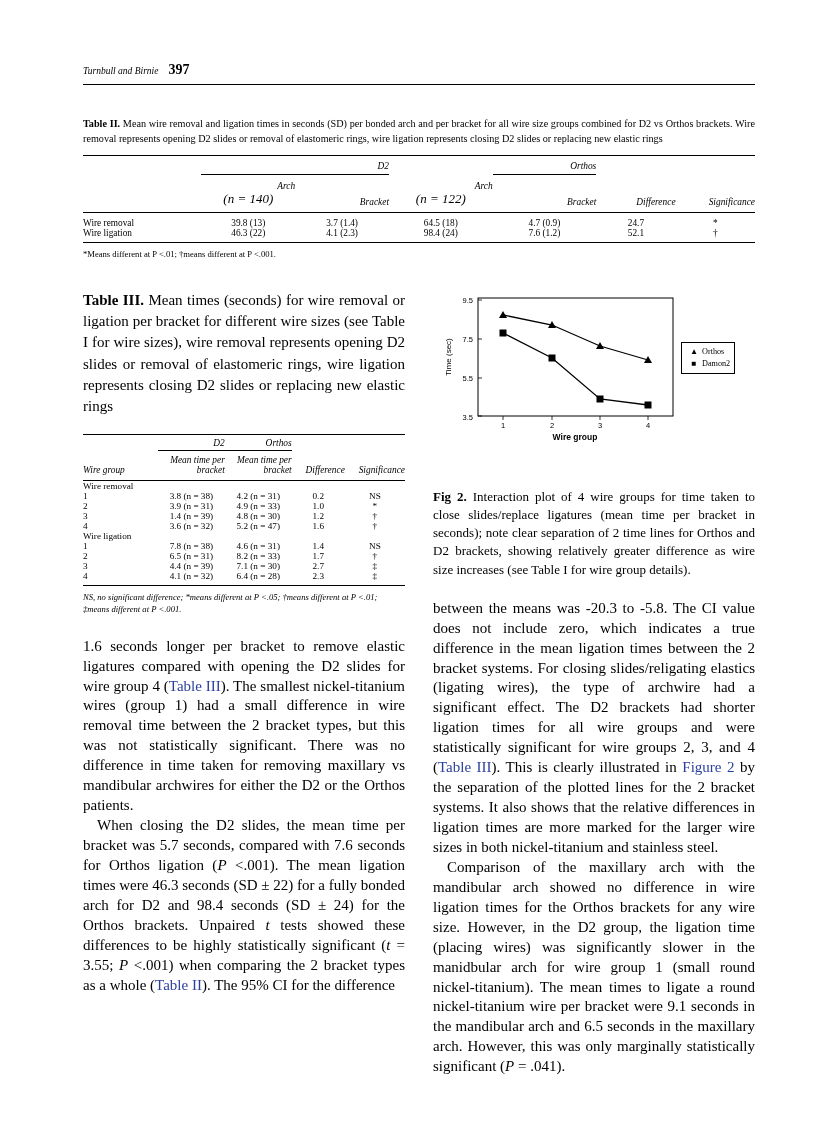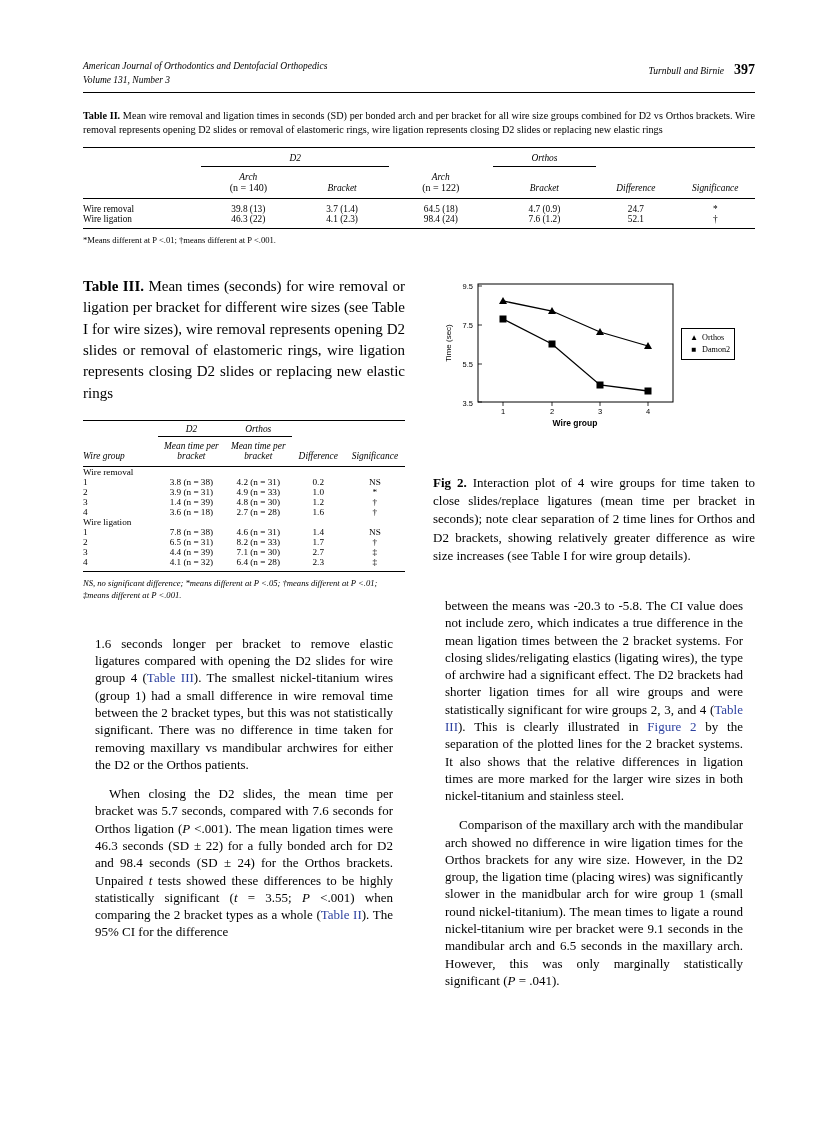--- a/index.html
+++ b/index.html
@@ -45,42 +45,42 @@
     font-style: normal;
     font-weight: bold;
     font-size: 14px;
     margin-left: 10px;
   }
   .rule-head {
     border-bottom: 1.1px solid #000;
     margin-top: 4px;
   }
   
-  .table2-wrap { margin-top: 16px; }
+  .table2-wrap { margin-top: 32px; }
   .tbl-caption {
     font-size: 10.2px;
     line-height: 1.42;
     text-align: justify;
   }
   .tbl-caption b { font-weight: bold; }
   table.data {
     width: 100%;
     border-collapse: collapse;
     font-size: 9.3px;
   }
   .table2 { margin-top: 9px; }
   .table2 td, .table2 th { padding: 0; }
   .t2-toprule { border-top: 1.1px solid #000; }
   .t2 th, .t2 td { font-weight: normal; }
   .hdr-italic {
     font-style: italic;
-    text-align: center;
+    text-align: right;
     font-size: 9.4px;
   }
-  .small-n { font-size: 10px; }
+  .small-n { font-size: 13px; font-style: italic; }
   .num { text-align: center; }
   .lbl { text-align: left; }
   .rule-thin { border-bottom: 0.8px solid #000; }
   .rule-thick { border-bottom: 1.1px solid #000; }
   .footnote {
     font-size: 8.6px;
     margin-top: 5px;
     line-height: 1.4;
   }
   
@@ -103,24 +103,24 @@
     border-collapse: collapse;
     font-size: 9.2px;
   }
   .table3 td, .table3 th { padding: 0; font-weight: normal; }
   .grp-head {
     text-align: left;
     padding-top: 5px;
   }
   .indent { padding-left: 6px; }
   .body-text {
-    font-size: 13px;
+    font-size: 15px;
     line-height: 1.33;
     text-align: justify;
-    margin: 12px;
+    margin: 0;
     font-family: Liberation Serif, serif;
   }
   .body-text + .body-text { text-indent: 14px; }
   .link { color: #2b3f9e; }
   .fig-caption {
     font-size: 13px;
     line-height: 1.4;
     text-align: justify;
     margin-top: 28px;
   }
@@ -142,24 +142,20 @@
   .legend-row { display: flex; align-items: center; white-space: nowrap; }
   .legend-mark { width: 16px; display: inline-block; text-align: center; }
 </style>
 </head>
 <body>
 
 <div class="page">
   <div class="content">
 
     <div class="runhead">
-      <div class="left">
-        <div>American Journal of Orthodontics and Dentofacial Orthopedics</div>
-        <div>Volume 131, Number 3</div>
-      </div>
       <div class="right">
         <span>Turnbull and Birnie</span><span class="pageno">397</span>
       </div>
     </div>
     <div class="rule-head"></div>
 
     <div class="table2-wrap">
       <div class="tbl-caption">
         <b>Table II.</b>
         <span>Mean wire removal and ligation times in seconds (SD) per bonded arch and per bracket for all wire size groups combined for D2 vs Orthos brackets. Wire removal represents opening D2 slides or removal of elastomeric rings, wire ligation represents closing D2 slides or replacing new elastic rings</span>
@@ -307,22 +303,22 @@
           </tr>
           <tr>
             <td class="indent">3</td>
             <td class="num">1.4 (n = 39)</td>
             <td class="num">4.8 (n = 30)</td>
             <td class="num">1.2</td>
             <td class="num">†</td>
           </tr>
           <tr>
             <td class="indent">4</td>
-            <td class="num">3.6 (n = 18)</td>
-            <td class="num">2.7 (n = 28)</td>
+            <td class="num">3.6 (n = 32)</td>
+            <td class="num">5.2 (n = 47)</td>
             <td class="num">1.6</td>
             <td class="num">†</td>
           </tr>
 
           <tr>
             <td class="grp-head" colspan="5">Wire ligation</td>
           </tr>
           <tr>
             <td class="indent">1</td>
             <td class="num">7.8 (n = 38)</td>

